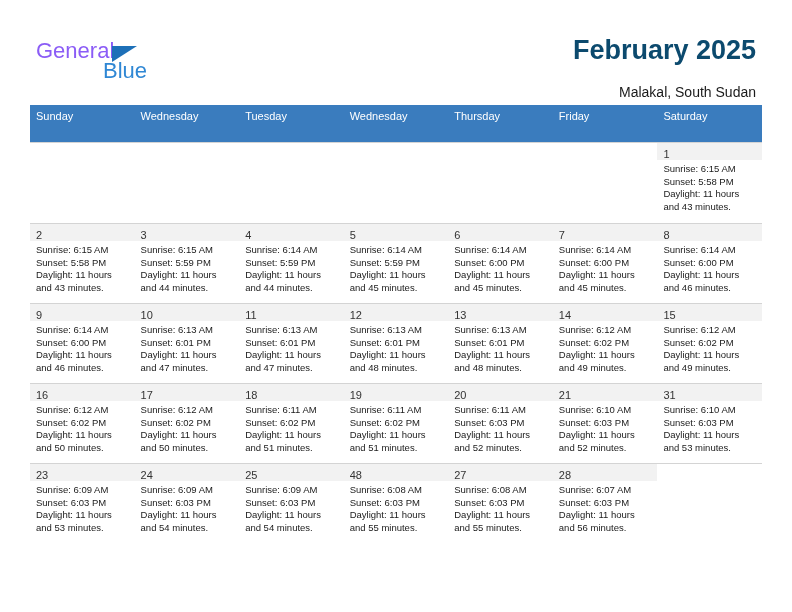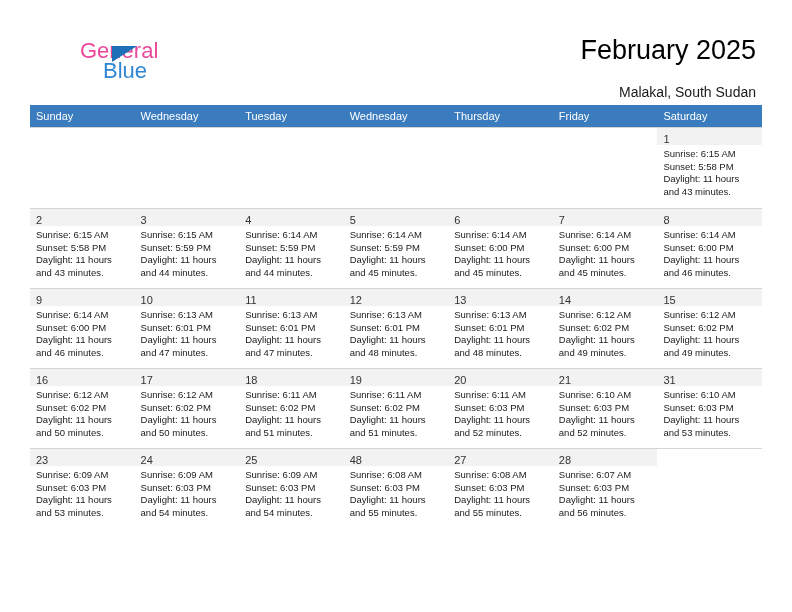--- a/index.html
+++ b/index.html
@@ -35,23 +35,22 @@
     top: 38px;
     width: 200px;
     height: 48px;
   }
   .logo-text-general {
     position: absolute;
     left: 0;
     top: 0;
     font-size: 22px;
     letter-spacing: 0px;
-    color: #ec4899;
+    color: #8b5cf6;
     font-family: "Liberation Sans", sans-serif;
-    margin-left: 44px;
   }
   .logo-triangle {
     position: absolute;
     left: 76px;
     top: 8px;
     width: 0;
     height: 0;
     border-left: 25px solid #1d70b8;
     border-bottom: 16px solid transparent;
   }
@@ -66,22 +65,22 @@
   }
 
   .title-block {
     position: absolute;
     right: 36px;
     top: 34px;
     text-align: right;
   }
   .month-title {
     font-size: 27px;
-    color: #000000;
-    font-weight: normal;
+    color: #0c4a6e;
+    font-weight: bold;
     line-height: 32px;
     white-space: nowrap;
   }
   .location-title {
     font-size: 14px;
     color: #1a1a1a;
     line-height: 20px;
     margin-top: 16px;
     white-space: nowrap;
   }
@@ -94,21 +93,21 @@
     width: 732px;
     border-collapse: collapse;
     table-layout: fixed;
   }
   .calendar th {
     background: #3a7cbe;
     color: #ffffff;
     font-size: 11px;
     font-weight: normal;
     text-align: left;
-    padding: 5px 0 5px 6px;
+    padding: 5px 0 20px 6px;
     height: 10px;
     border: none;
   }
   .calendar td {
     vertical-align: top;
     height: 80px;
     padding: 0;
     border: none;
     background: #ffffff;
   }

